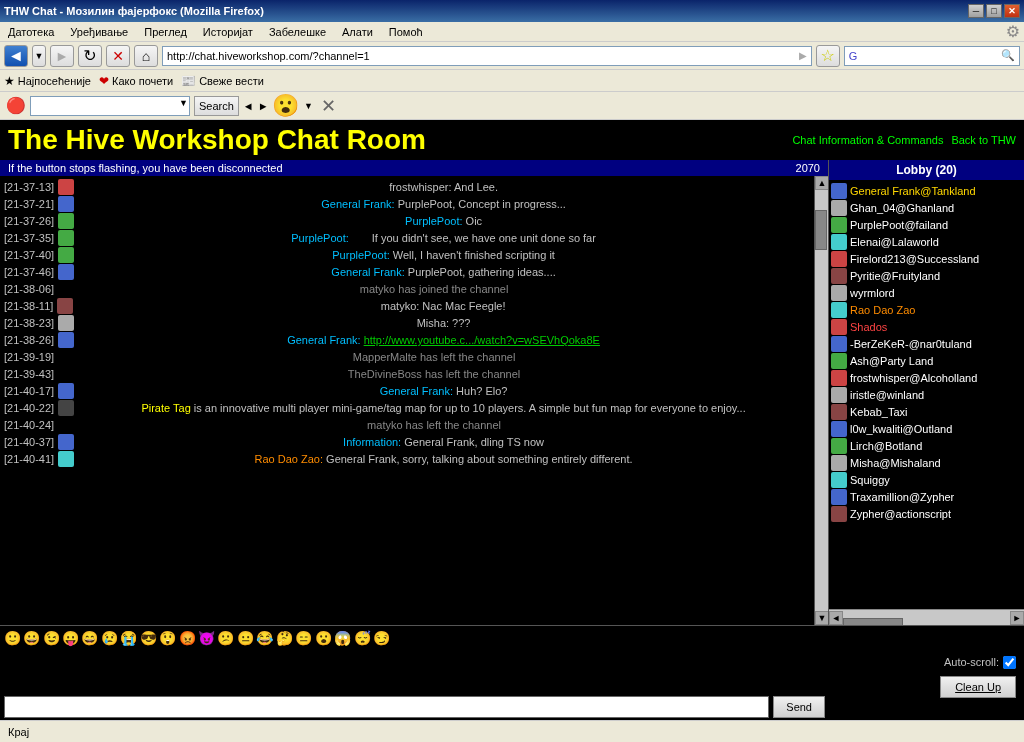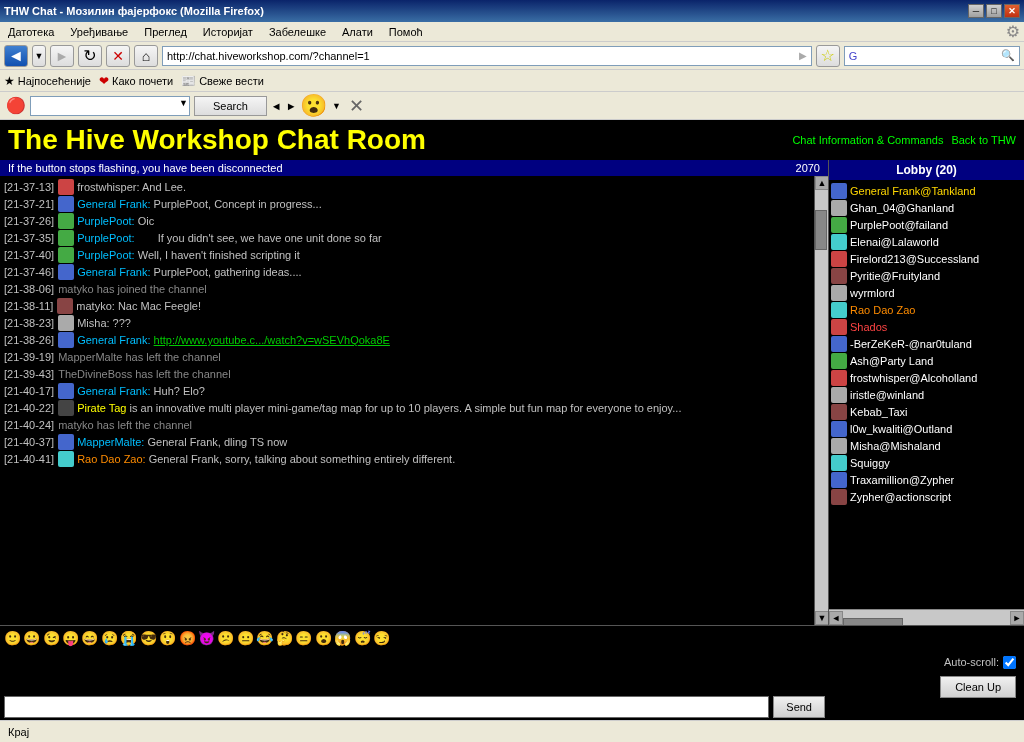--- a/index.html
+++ b/index.html
@@ -101,21 +101,21 @@
     #search-input {
       width: 160px;
       height: 20px;
       border: 1px solid #7f9db9;
       background: white;
       padding: 0 4px;
       font-size: 11px;
     }
     .search-btn {
       height: 20px;
-      padding: 0 18px;
+      padding: 0 4px;
       background: linear-gradient(to bottom, #f5f5f5, #ddd);
       border: 1px solid #999;
       font-size: 11px;
       cursor: pointer;
     }
 
     
     #chat-wrapper {
       background: #000;
       display: flex;
@@ -146,20 +146,21 @@
       flex: 1;
       overflow: hidden;
     }
 
     
     #messages-panel {
       flex: 1;
       display: flex;
       flex-direction: column;
       border-right: 1px solid #555;
+      text-align: center;
     }
 
     #disconnected-bar {
       background: #000080;
       color: white;
       font-size: 11px;
       padding: 2px 8px;
       display: flex;
       justify-content: space-between;
       align-items: center;
@@ -514,21 +515,21 @@
           </div>
 
           <div class="msg-line">
             <span class="msg-time">[21-40-24]</span>
             <span class="msg-content" style="color:#888;">matyko has left the channel</span>
           </div>
 
           <div class="msg-line">
             <span class="msg-time">[21-40-37]</span>
             <span class="msg-avatar av2"></span>
-            <span class="msg-content"><span style="color:#00bfff;">MapperMalte:</span><span style="color:#c0c0c0;"> General Frank, dling TS now</span></span>
+            <span class="msg-content"><span style="color:#00bfff;">Information:</span><span style="color:#c0c0c0;"> General Frank, dling TS now</span></span>
           </div>
 
           <div class="msg-line">
             <span class="msg-time">[21-40-41]</span>
             <span class="msg-avatar av6"></span>
             <span class="msg-content"><span style="color:#ff8c00;">Rao Dao Zao:</span><span style="color:#c0c0c0;"> General Frank, sorry, talking about something entirely different.</span></span>
           </div>
 
         </div>
 
@@ -598,20 +599,24 @@
           <div class="user-avatar av4"></div>
           <span class="user-name white">iristle@winland</span>
         </div>
         <div class="user-item">
           <div class="user-avatar av5"></div>
           <span class="user-name white">Kebab_Taxi</span>
         </div>
         <div class="user-item">
           <div class="user-avatar av2"></div>
           <span class="user-name white">l0w_kwaliti@Outland</span>
+        </div>
+        <div class="user-item">
+          <div class="user-avatar av3"></div>
+          <span class="user-name white">Lirch@Botland</span>
         </div>
         <div class="user-item">
           <div class="user-avatar av4"></div>
           <span class="user-name white">Misha@Mishaland</span>
         </div>
         <div class="user-item">
           <div class="user-avatar av6"></div>
           <span class="user-name white">Squiggy</span>
         </div>
         <div class="user-item">
@@ -661,21 +666,21 @@
     </div>
 
     <div style="display:flex;">
       <div style="flex:1;display:flex;flex-direction:column;">
 
         <div id="input-row">
           <input type="text" id="chat-input" style="flex: 1 1 0%; height: 22px; background: white; border: 1px solid rgb(102, 102, 102); padding: 0px 4px; font-size: 11px;">
           <button id="send-btn" style="height:22px;padding:0 12px;background:linear-gradient(to bottom,#f0f0f0,#d0d0d0);border:1px solid #888;font-size:11px;cursor:pointer;">Send</button>
         </div>
       </div>
-      <div class="bottom-right-controls" style="width:195px;padding:2px 4px;">
+      <div class="bottom-right-controls" style="width:195px;padding:2px 4px;text-decoration:underline;">
         <div id="autoscroll-row" style="display:flex;align-items:center;justify-content:flex-end;gap:4px;margin-bottom:2px;">
           <span class="autoscroll-label">Auto-scroll:</span>
           <input type="checkbox" class="autoscroll-check" checked="" style="">
         </div>
         <div id="cleanup-row" style="display:flex;justify-content:flex-end;">
           <button id="cleanup-btn" style="height:22px;padding:0 14px;background:linear-gradient(to bottom,#f0f0f0,#d0d0d0);border:1px solid #888;font-size:11px;cursor:pointer;">Clean Up</button>
         </div>
       </div>
     </div>
   </div>

